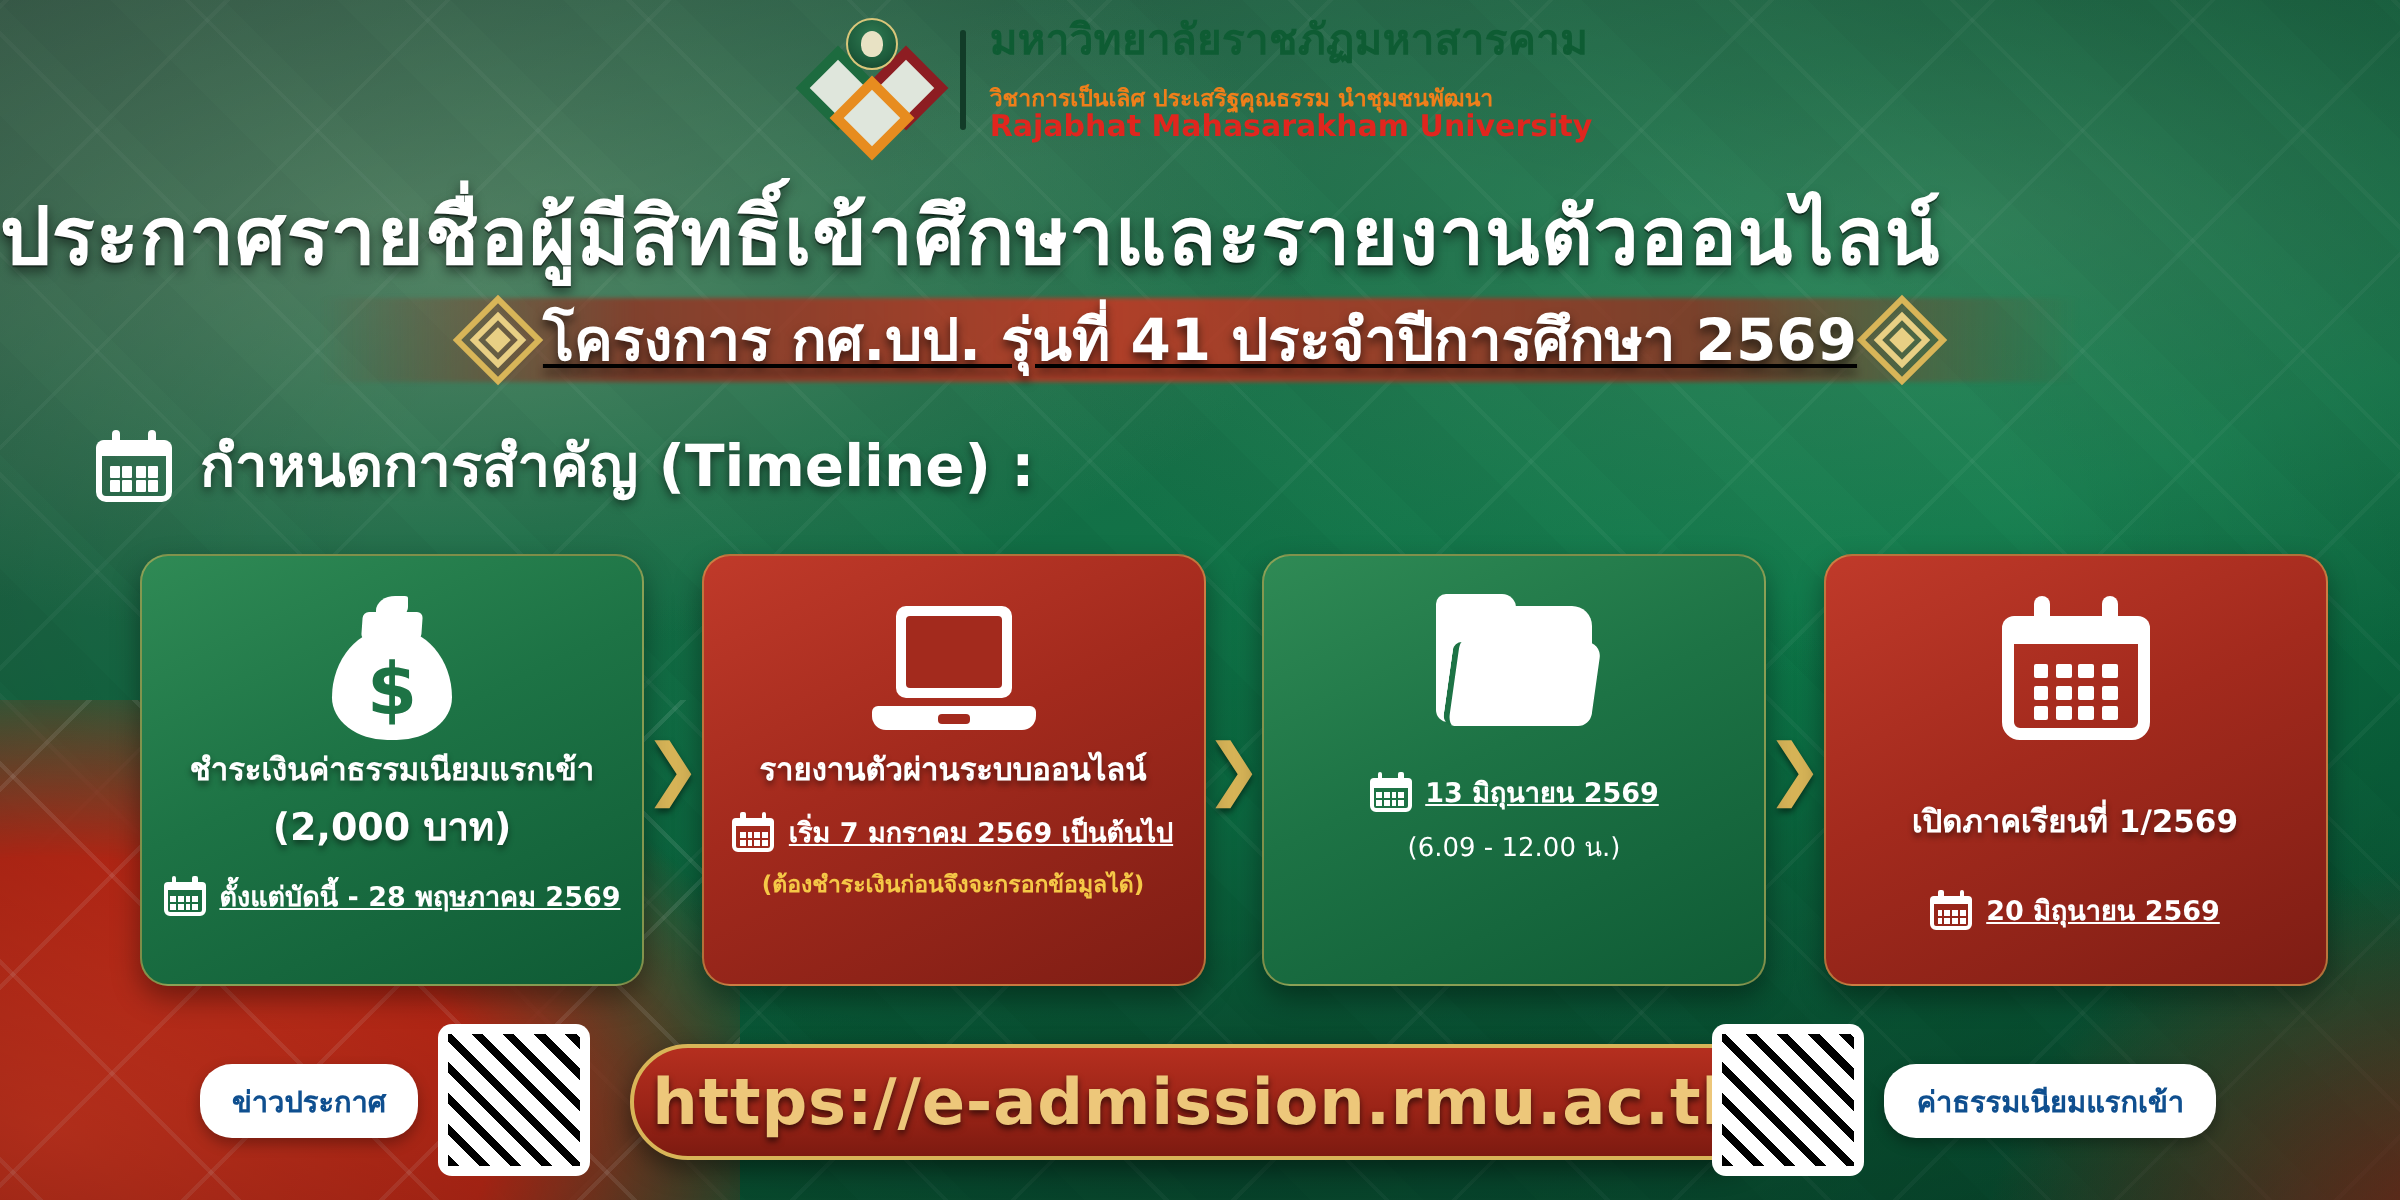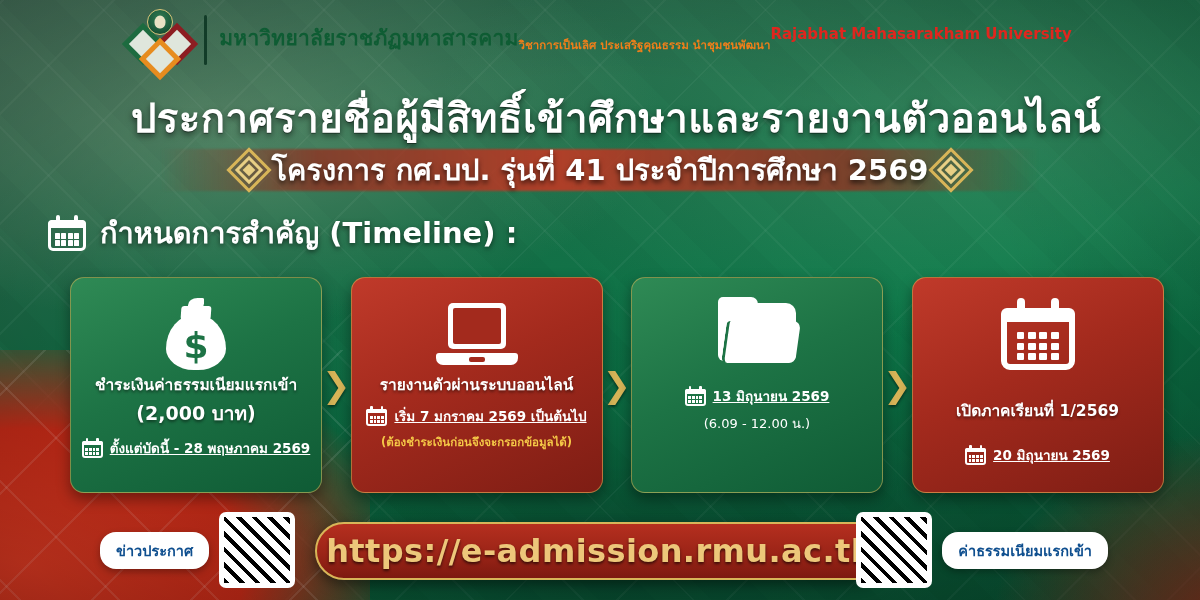--- a/index.html
+++ b/index.html
@@ -61,38 +61,37 @@
     content:""; position:absolute; left:50%; top:50%; transform:translate(-50%,-50%);
     width:11px; height:13px; border-radius:50% 50% 45% 45%;
     background:#e8e2c4;
   }
   .dia { position:absolute; width:30px; height:30px; transform:rotate(45deg); }
   .dia i { position:absolute; inset:5px; background:#dfe6dc; }
   .dia-l { left:0;  top:20px; background:#1d6b3f; }
   .dia-r { left:34px; top:20px; background:#8d1d22; }
   .dia-b { left:17px; top:35px; background:#e78c1f; }
   .logo-divider { width:3px; height:50px; background:#123c28; border-radius:2px; }
-  .logo-text { display:flex; flex-direction:row; justify-content:flex-start; line-height:1.05; }
+  .logo-text { display:flex; flex-direction:column; justify-content:flex-start; line-height:1.05; }
   .logo-th { font-size:21px; font-weight:bold; color:#0e5c33; letter-spacing:.2px; }
   .logo-tag { font-size:11.5px; font-weight:bold; color:#ef7f1a; margin:12px 0 1px; }
   .logo-en { font-size:15px; font-weight:bold; color:#e0261e; }
 
   
   .title {
-    position:absolute; top:86px; left:0; right:0; text-align:center;
+    position:absolute; top:86px; left:0; right:0; text-align:left;
     font-size:40px; font-weight:bold; color:#ffffff; letter-spacing:.5px;
     text-shadow:0 3px 6px rgba(0,0,0,.55), 0 1px 0 rgba(0,0,0,.4);
     z-index:5;
-    padding-left:32px;
   }
 
   
   .subtitle-wrap {
     position:absolute; top:143px; left:0; right:0; height:54px;
-    display:flex; align-items:center; justify-content:center; z-index:5;
+    display:flex; align-items:center; justify-content:center; z-index:5;text-decoration:underline;
   }
   .sub-ribbon {
     position:absolute; left:160px; right:160px; top:6px; height:42px;
     background:linear-gradient(90deg, rgba(25,90,58,0) 0%, rgba(150,45,30,.75) 18%, rgba(200,55,35,.85) 45%, rgba(150,45,30,.75) 78%, rgba(25,90,58,0) 100%);
     filter:blur(1px);
   }
   .orn { position:relative; width:44px; height:44px; flex:0 0 auto; }
   .orn b, .orn i, .orn s {
     position:absolute; left:50%; top:50%; transform:translate(-50%,-50%) rotate(45deg);
     border:3px solid #d8b558; display:block;

